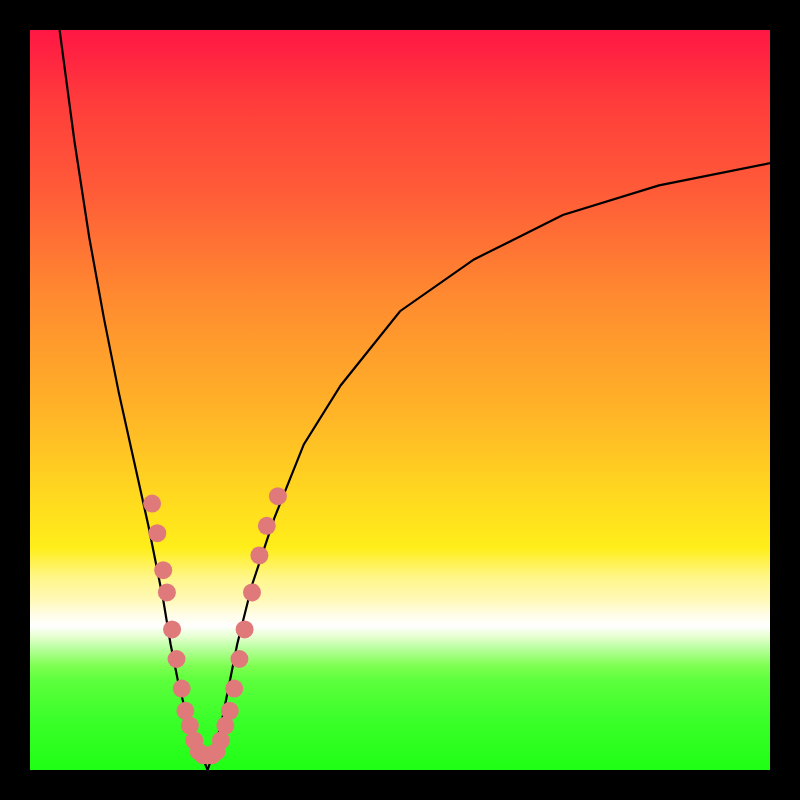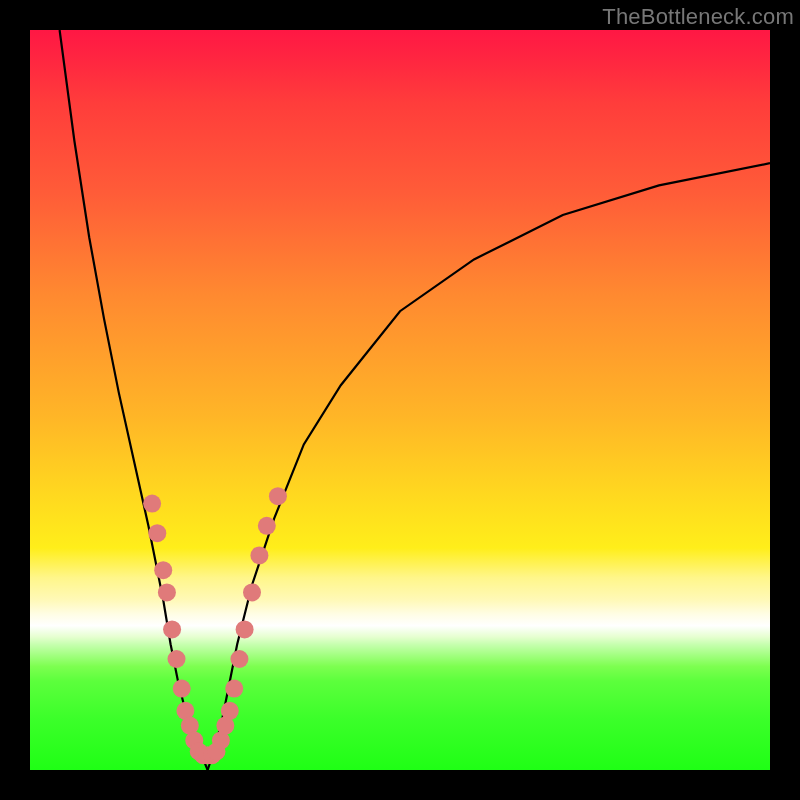--- a/index.html
+++ b/index.html
@@ -66,21 +66,20 @@
   }
   .dot {
     fill: #e07a7a;
     stroke: none;
   }
 </style>
 </head>
 <body>
 
 <div class="container">
-  <div class="watermark">TheBottleneck.com</div>
   <div class="plot-area">
     <svg class="overlay" viewBox="0 0 740 740">
       <path id="curve-left" class="curve" d="M29.60 0.00 L44.40 111.00 L59.20 207.20 L74.00 288.60 L88.80 362.60 L103.60 429.20 L118.40 495.80 L133.20 569.80 L140.60 614.20 L148.00 651.20 L155.40 680.80 L162.80 703.00 L170.20 721.50 L177.60 740.00 "></path>
       <path id="curve-right" class="curve" d="M177.60 740.00 L185.00 717.80 L192.40 688.20 L199.80 651.20 L207.20 614.20 L222.00 555.00 L244.20 488.40 L273.80 414.40 L310.80 355.20 L370.00 281.20 L444.00 229.40 L532.80 185.00 L629.00 155.40 L740.00 133.20 "></path>
       <g id="dots">
           <circle cx="122.10" cy="473.60" r="9" class="dot"></circle>
           <circle cx="127.28" cy="503.20" r="9" class="dot"></circle>
           <circle cx="133.20" cy="540.20" r="9" class="dot"></circle>
           <circle cx="136.90" cy="562.40" r="9" class="dot"></circle>
           <circle cx="142.08" cy="599.40" r="9" class="dot"></circle>

